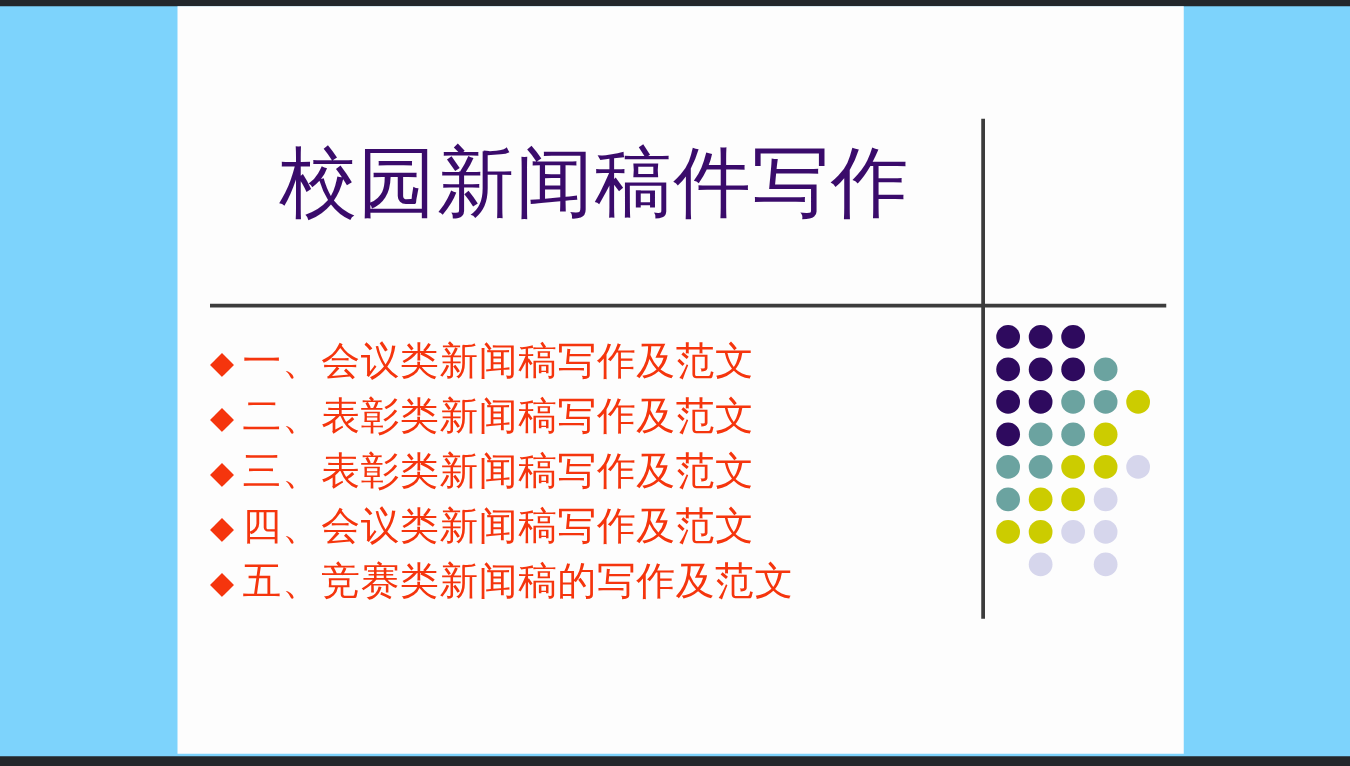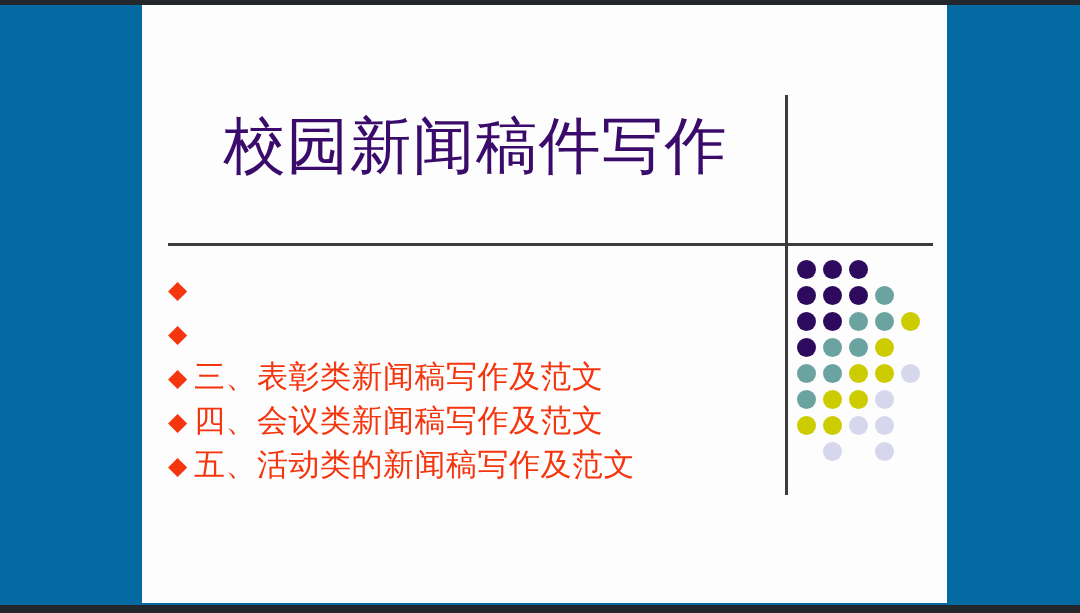--- a/index.html
+++ b/index.html
@@ -12,21 +12,21 @@
     height: 613px;
     overflow: hidden;
     font-family: "Liberation Sans", sans-serif;
   }
 
   
   #viewer {
     position: relative;
     width: 1080px;
     height: 613px;
-    background: #0369a1;
+    background: #7dd3fc;
   }
   .edge-strip {
     position: absolute;
     left: 0;
     width: 1080px;
     background: #23272b;
   }
   .edge-strip.top    { top: 0;    height: 5px; }
   .edge-strip.bottom { bottom: 0; height: 8px; }
 
@@ -133,35 +133,37 @@
   <div id="slide">
 
     <div class="rule-h"></div>
     <div class="rule-v"></div>
 
     <div id="slide-title">校园新闻稿件写作</div>
 
     <ul id="bullet-list">
         <li class="bullet-row">
           <span class="bullet-marker">◆</span>
-        </li>
-        <li class="bullet-row">
-          <span class="bullet-marker">◆</span>
+          <span class="bullet-text">一、会议类新闻稿写作及范文</span>
+        </li>
+        <li class="bullet-row">
+          <span class="bullet-marker">◆</span>
+          <span class="bullet-text">二、表彰类新闻稿写作及范文</span>
         </li>
         <li class="bullet-row">
           <span class="bullet-marker">◆</span>
           <span class="bullet-text">三、表彰类新闻稿写作及范文</span>
         </li>
         <li class="bullet-row">
           <span class="bullet-marker">◆</span>
           <span class="bullet-text">四、会议类新闻稿写作及范文</span>
         </li>
         <li class="bullet-row">
           <span class="bullet-marker">◆</span>
-          <span class="bullet-text">五、活动类的新闻稿写作及范文</span>
+          <span class="bullet-text">五、竞赛类新闻稿的写作及范文</span>
         </li>
       </ul>
 
     <div id="dot-matrix">
         <span class="dot" style="left: 0px; top: 0px; background: rgb(46, 10, 94);"></span>
         <span class="dot" style="left: 26px; top: 0px; background: rgb(46, 10, 94);"></span>
         <span class="dot" style="left: 52px; top: 0px; background: rgb(46, 10, 94);"></span>
         <span class="dot" style="left: 0px; top: 26px; background: rgb(46, 10, 94);"></span>
         <span class="dot" style="left: 26px; top: 26px; background: rgb(46, 10, 94);"></span>
         <span class="dot" style="left: 52px; top: 26px; background: rgb(46, 10, 94);"></span>

